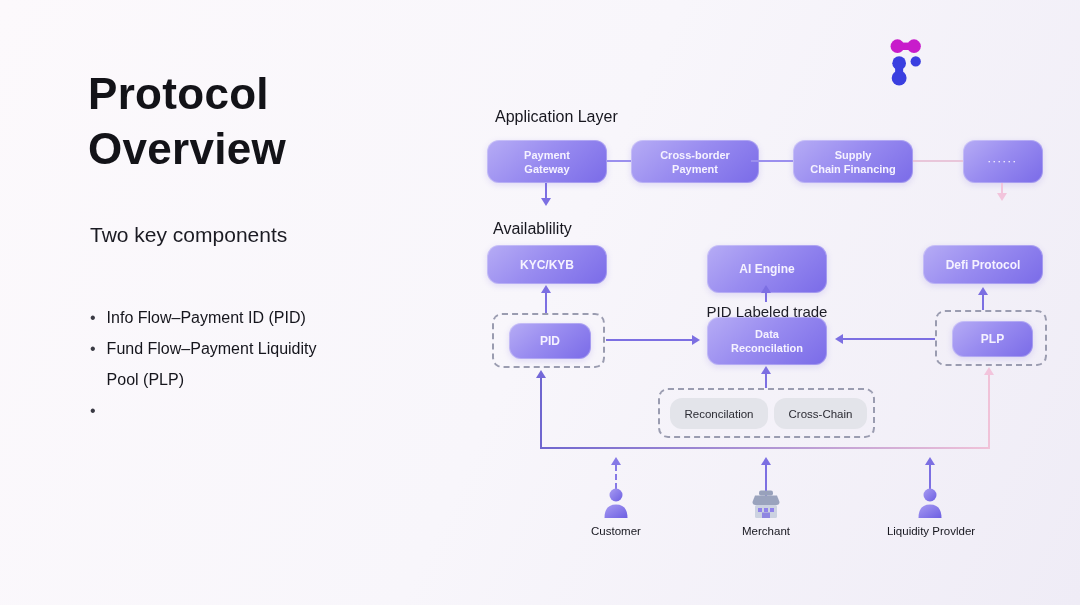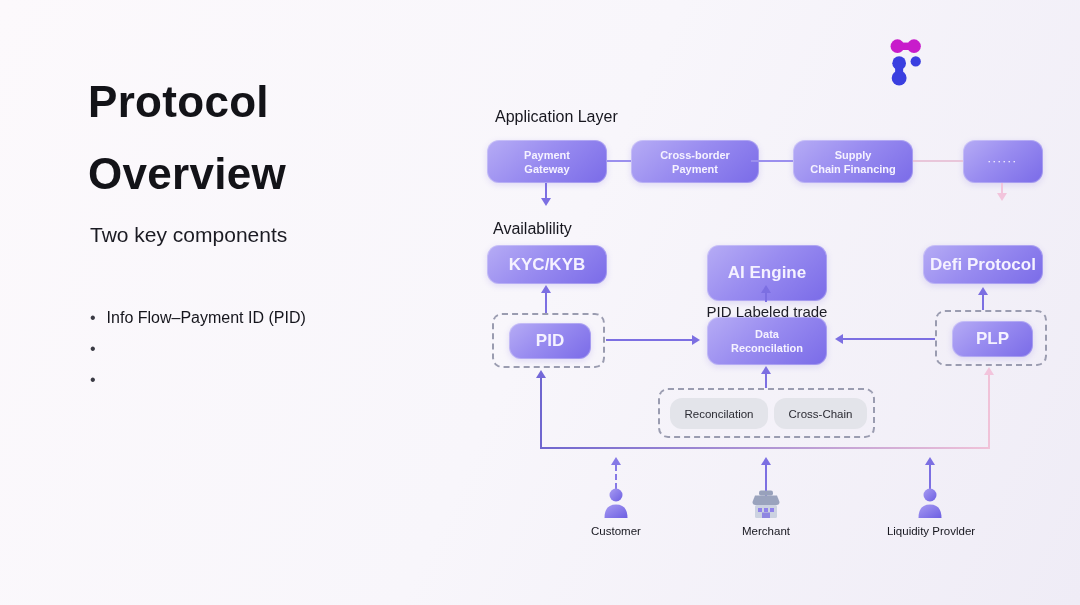--- a/index.html
+++ b/index.html
@@ -2,40 +2,40 @@
 <html><head>
 <meta charset="utf-8">
 <style>
   * { margin:0; padding:0; box-sizing:border-box; }
   html,body { width:1080px; height:605px; overflow:hidden; }
   body { font-family:"Liberation Sans", sans-serif; position:relative;
          background:linear-gradient(115deg,#fcf9fc 0%,#f8f6fb 50%,#efecf6 100%); }
   .abs { position:absolute; }
 
   
-  .title { left:88px; top:66px; font-size:44px; line-height:72px; font-weight:700;
+  .title { left:88px; top:66px; font-size:44px; line-height:55px; font-weight:700;
            color:#131318; letter-spacing:.3px; white-space:pre-line; }
   .subtitle { left:90px; top:223px; font-size:21px; color:#1b1b23; }
   .bullets { left:90px; top:302px; width:300px; list-style:none; }
   .bullets li { display:flex; gap:11px; font-size:16px; line-height:31px; color:#15151c; }
   .bullets .dot { color:#3a3a44; }
   .pre { white-space:pre-line; }
 
   
   .logo-wrap { left:886px; top:38px; display:flex; align-items:center; gap:8px; }
   .logo-text { font-size:27px; font-weight:700; color:#101018; letter-spacing:.2px; }
 
   
   .pbox { position:absolute; border-radius:12px; color:#f5f2ff; font-weight:700;
           display:flex; align-items:center; justify-content:center; text-align:center;
           background:linear-gradient(140deg,#b6acf5 0%,#998cf0 45%,#7a6be8 100%);
           box-shadow:inset 0 0 0 1px rgba(255,255,255,.28), 0 2px 6px rgba(110,90,220,.18);
           white-space:pre-line; }
   .fs11 { font-size:11px; line-height:14px; }
-  .fs15 { font-size:17px; }
+  .fs15 { font-size:12px; }
   .dots-label { font-size:9px; letter-spacing:2px; font-weight:700; }
 
   .dashedbox { position:absolute; border:2px dashed #9a9cb0; border-radius:10px; }
 
   .pill { position:absolute; background:#e3e4ea; border-radius:12px; color:#2b2b33;
           font-size:11.5px; font-weight:500; display:flex; align-items:center; justify-content:center; }
 
   .seclabel { font-size:16px; color:#16161e; }
   .annotation { font-size:15px; color:#1d1d26; text-align:center; }
   .actor-label { font-size:11.5px; color:#17171f; text-align:center; }
@@ -59,20 +59,22 @@
 Overview</h1>
 <div class="abs subtitle">Two key components</div>
 
 <ul class="abs bullets">
   <li>
     <span class="dot">•</span>
     <span class="pre">Info Flow–Payment ID (PID)</span>
   </li>
   <li>
     <span class="dot">•</span>
+    <span class="pre">Fund Flow–Payment Liquidity
+Pool (PLP)</span>
   </li>
   <li>
     <span class="dot">•</span>
   </li>
 </ul>
 
 <div class="abs logo-wrap">
   <svg width="40" height="48" viewBox="0 0 30 42">
     <rect x="7" y="4" width="15" height="6.5" fill="#c81ccb"></rect>
     <circle cx="7.5" cy="7.2" r="6" fill="#c81ccb"></circle>
@@ -99,21 +101,21 @@
 <div class="hline" style="left:913px;top:160px;width:50px;background:#e9c6da;"></div>
 
 <div class="vline" style="left:545px;top:183px;height:16px;background:#7c6fe2;"></div>
 <div class="ah down purple" style="left:541px;top:198px;"></div>
 <div class="vline" style="left:1001px;top:183px;height:11px;background:#f2c4dc;"></div>
 <div class="ah down pk" style="left:997px;top:193px;"></div>
 
 <div class="abs seclabel" style="left:493px;top:220px;">Availablility</div>
 
 <div class="pbox fs15" style="left:487px;top:245px;width:120px;height:39px;">KYC/KYB</div>
-<div class="pbox fs15" style="left:707px;top:245px;width:120px;height:56px;">AI Engine</div>
+<div class="pbox fs15" style="left:707px;top:245px;width:120px;height:48px;">AI Engine</div>
 <div class="pbox fs15" style="left:923px;top:245px;width:120px;height:39px;">Defi Protocol</div>
 
 <div class="vline" style="left:545px;top:292px;height:21px;background:#7c6fe2;"></div>
 <div class="ah up purple" style="left:541px;top:285px;"></div>
 <div class="vline" style="left:765px;top:292px;height:10px;background:#7c6fe2;"></div>
 <div class="ah up purple" style="left:761px;top:285px;"></div>
 <div class="vline" style="left:982px;top:294px;height:16px;background:#7c6fe2;"></div>
 <div class="ah up purple" style="left:978px;top:287px;"></div>
 
 <div class="abs annotation" style="left:697px;top:303px;width:140px;">PID Labeled trade data</div>

